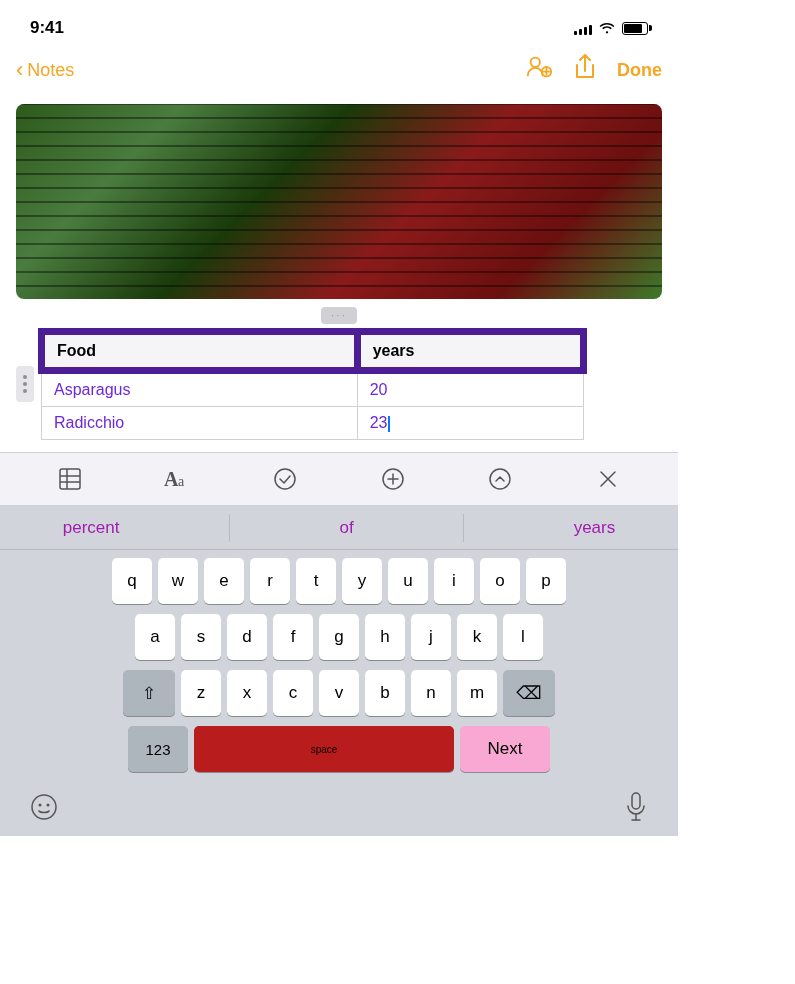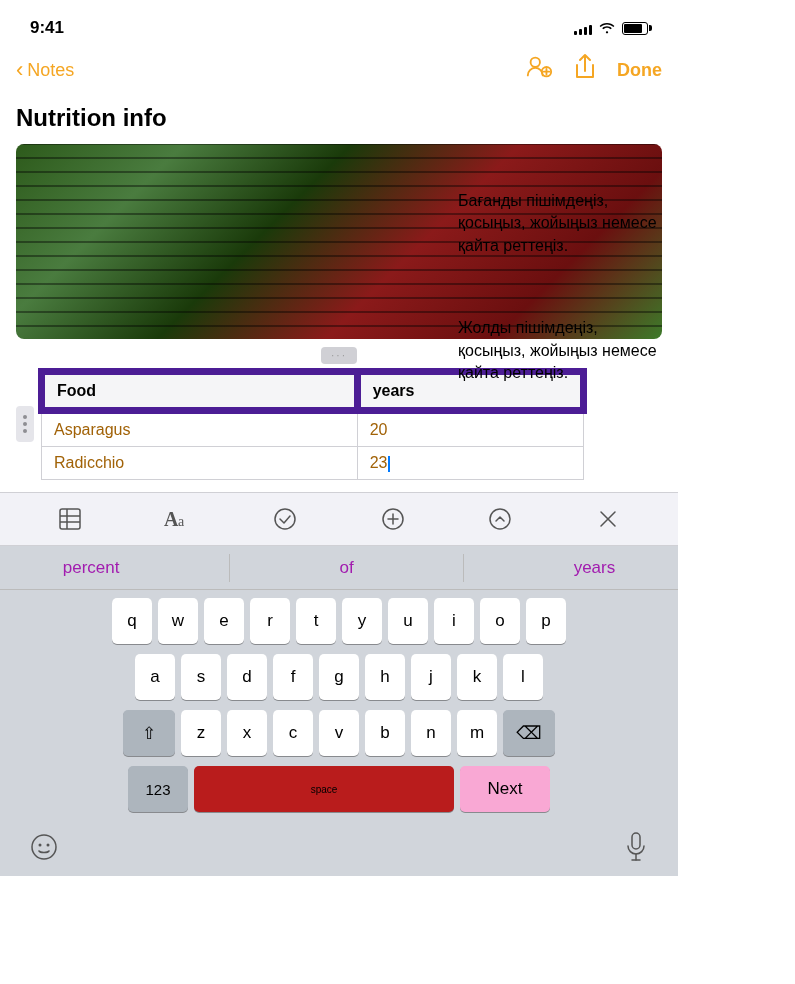--- a/index.html
+++ b/index.html
@@ -193,21 +193,21 @@
       background: #f5f5f7;
       font-weight: 600;
       text-align: left;
       padding: 7px 12px;
       border: 7px solid #4c1d95;
       color: #000;
     }
     .note-table td {
       padding: 7px 12px;
       border: 1px solid #d0d0d5;
-      color: #a16207;
+      color: #6d28d9;
     }
     .table-cursor {
       display: inline-block;
       width: 2px;
       height: 16px;
       background: #007aff;
       vertical-align: middle;
       margin-left: 1px;
       animation: blink 1s infinite;
     }
@@ -428,21 +428,20 @@
         <svg width="24" height="28" viewBox="0 0 24 28" fill="none">
           <path d="M12 2v16M7 7l5-5 5 5" stroke="#f5a623" stroke-width="2" stroke-linecap="round" stroke-linejoin="round"></path>
           <path d="M4 12v12h16V12" stroke="#f5a623" stroke-width="2" stroke-linecap="round" stroke-linejoin="round"></path>
         </svg>
       </span>
       <span class="nav-done">Done</span>
     </div>
   </div>
 
   <div class="note-content">
-    <div class="note-title">Nutrition info</div>
 
     <div class="note-image">
       <div class="grill-lines"></div>
       <div class="food-layer"></div>
     </div>
 
     <div class="drag-handle">
       <div class="drag-dots">···</div>
     </div>
 
@@ -584,18 +583,14 @@
     <div class="bottom-icon">
       <svg width="24" height="30" viewBox="0 0 24 30" fill="none">
         <rect x="8" y="1" width="8" height="16" rx="4" stroke="#555" stroke-width="1.5"></rect>
         <path d="M4 14c0 4.4 3.6 8 8 8s8-3.6 8-8" stroke="#555" stroke-width="1.5" stroke-linecap="round"></path>
         <line x1="12" y1="22" x2="12" y2="28" stroke="#555" stroke-width="1.5" stroke-linecap="round"></line>
         <line x1="8" y1="28" x2="16" y2="28" stroke="#555" stroke-width="1.5" stroke-linecap="round"></line>
       </svg>
     </div>
   </div>
 
-  <div class="annotation-area">
-    <div class="annotation-text">Бағанды пішімдеңіз, қосыңыз, жойыңыз немесе қайта реттеңіз.</div>
-    <div class="annotation-text">Жолды пішімдеңіз, қосыңыз, жойыңыз немесе қайта реттеңіз.</div>
-  </div>
 
 </div>
 
 </body></html>

